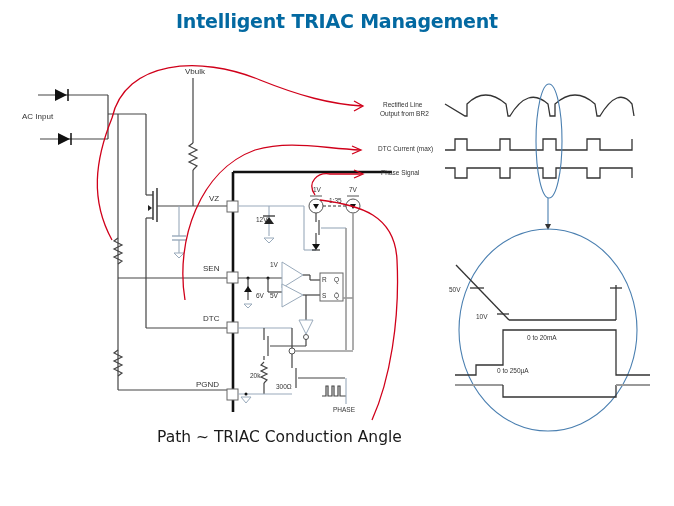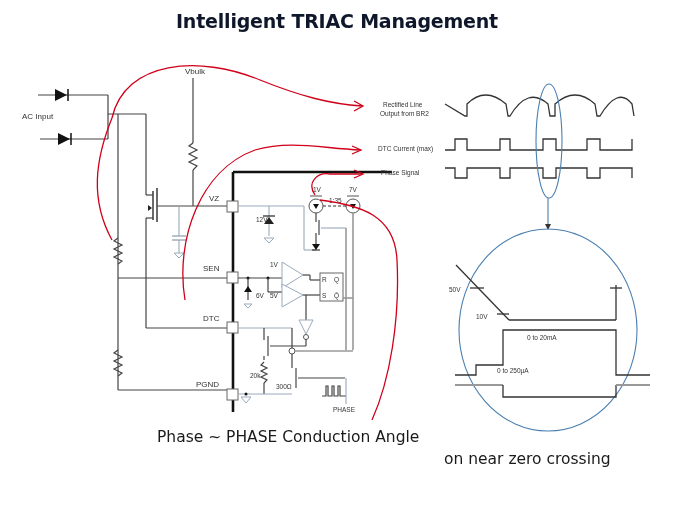--- a/index.html
+++ b/index.html
@@ -1,17 +1,17 @@
 <!DOCTYPE html>
 <html><head>
 <meta charset="utf-8">
 <style>
   html, body { margin:0; padding:0; background:#ffffff; }
   body { width:674px; height:506px; position:relative; overflow:hidden; font-family:"DejaVu Sans", sans-serif; }
-  #slide-title { position:absolute; left:0; top:10px; width:674px; text-align:center; font-family:"DejaVu Sans", sans-serif; font-weight:bold; font-size:19px; color:#0f172a; letter-spacing:-0.2px; }
+  #slide-title { position:absolute; left:0; top:10px; width:674px; text-align:center; font-family:"DejaVu Sans", sans-serif; font-weight:bold; font-size:19px; color:#0369a1; letter-spacing:-0.2px; }
   #diagram { position:absolute; left:0; top:0; }
   .cap { position:absolute; font-family:"DejaVu Sans", sans-serif; color:#1a1a1a; }
   #caption-left { left:157px; top:428px; font-size:15.5px; }
   #caption-right { left:444px; top:450px; font-size:15.5px; line-height:19px; }
   svg text { font-family:"Liberation Sans", sans-serif; }
   .lbl { font-size:8px; fill:#333; }
   .slbl { font-size:6.5px; fill:#333; }
   .wave { fill:none; stroke:#333; stroke-width:1.3; }
   .wire { fill:none; stroke:#444; stroke-width:1.2; }
   .bwire { fill:none; stroke:#9ab; stroke-width:1.1; }
@@ -203,16 +203,15 @@
     <path class="red" d="M112,118 C95,160 90,200 112,240"></path>
     <polyline class="red" points="354,101 363,106 354,111"></polyline>
     <path class="red" d="M185,300 C175,240 200,170 255,150 C290,140 320,148 360,150"></path>
     <polyline class="red" points="352,146 361,150 352,154"></polyline>
     <path class="red" d="M315,195 C306,182 318,172 330,174 L362,174"></path>
     <polyline class="red" points="354,170 363,174 354,178"></polyline>
     <path class="red" d="M320,200 C360,205 395,215 397,260 C400,320 390,380 372,420"></path>
   </g>
 </svg>
 
-<div class="cap" id="caption-left">Phase ~ PHASE Conduction Angle</div>
+<div class="cap" id="caption-left">Path ~ TRIAC Conduction Angle</div>
 <div class="cap" id="caption-right">
-  <div>on near zero crossing</div>
 </div>
 
 </body></html>

